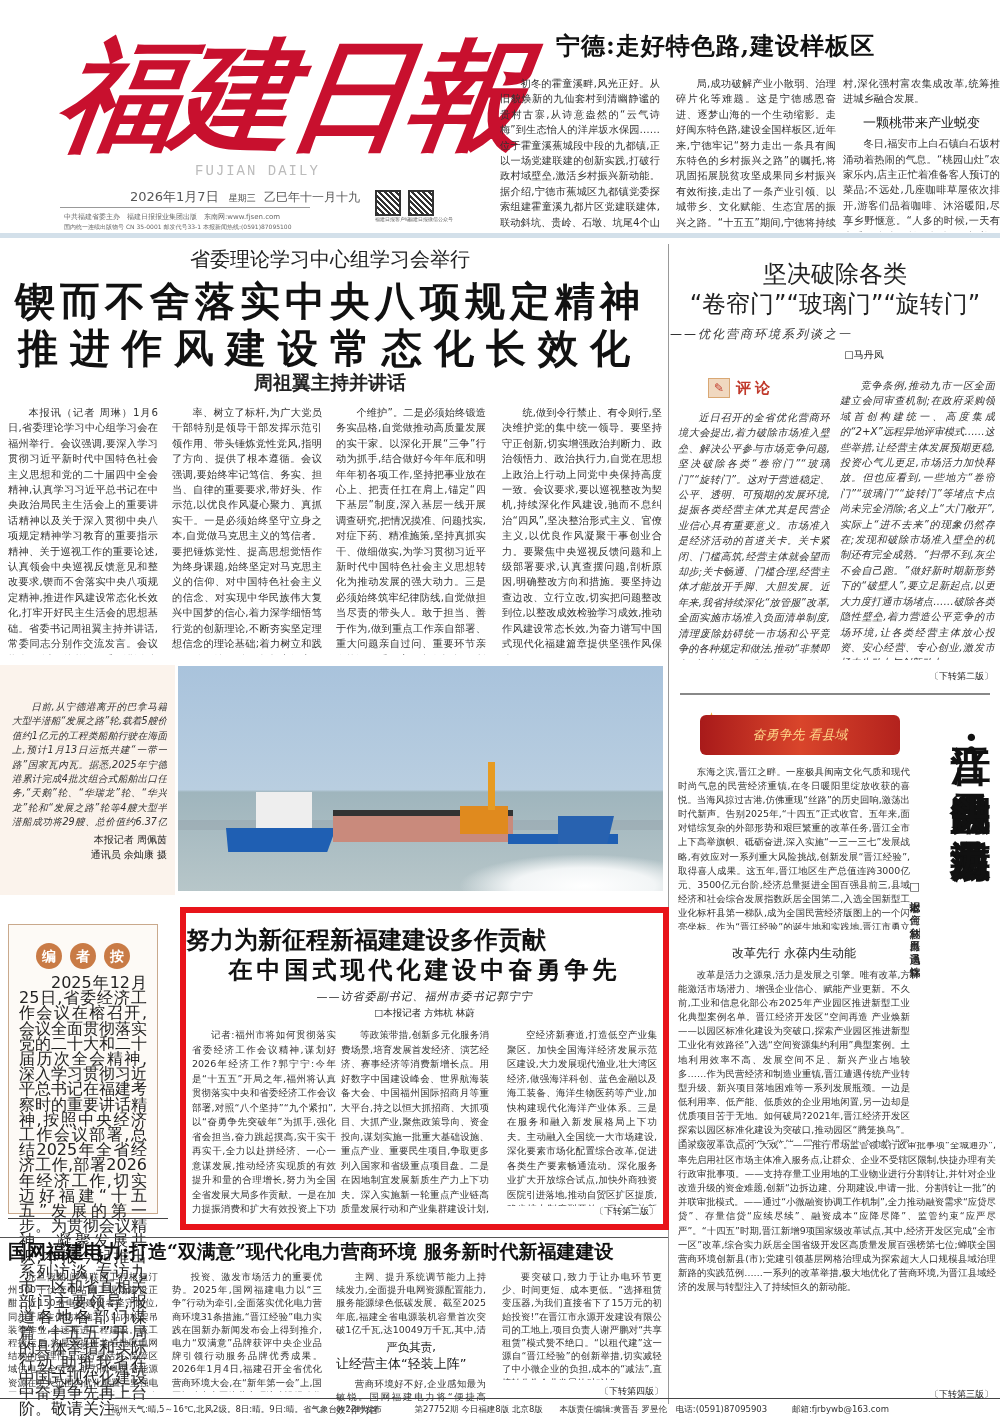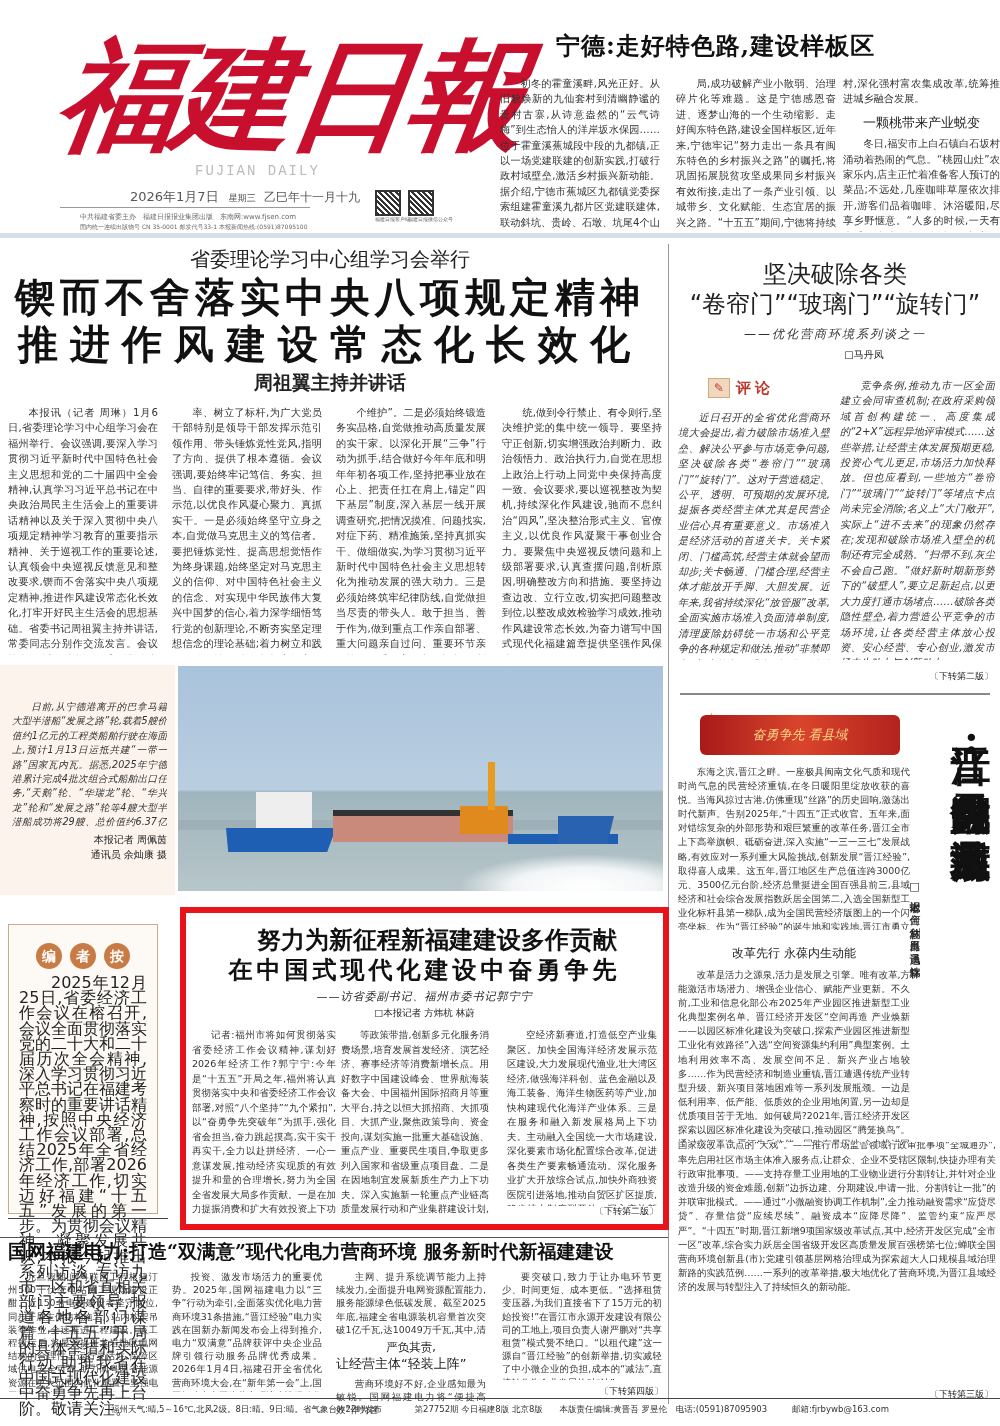--- a/index.html
+++ b/index.html
@@ -5,28 +5,28 @@
 *{box-sizing:border-box;margin:0;padding:0}
 body{width:1000px;height:1426px;background:#fff;font-family:"DejaVu Sans",sans-serif;color:#222;position:relative;overflow:hidden}
 .abs{position:absolute}
 .col{font-size:10.2px;line-height:15.4px;text-align:justify;color:#333;overflow:hidden;font-family:"DejaVu Sans",sans-serif}
 .col p{text-indent:2em}
 .serifh{font-family:"DejaVu Serif",serif}
 .masthead-logo{left:60px;top:20px;font-family:"DejaVu Serif",serif;font-size:120px;color:#c8102e;font-weight:bold;letter-spacing:-4px;line-height:150px;font-style:italic;transform:skewX(-8deg)}
 .fj-en{left:195px;top:163px;font-family:Liberation Mono, monospace;font-size:14px;color:#bbb;letter-spacing:2px}
 .dateline{left:130px;top:188px;font-size:13px;color:#555}
 .hdr-sep{left:60px;top:207px;width:250px;height:1px;background:#999}
-.pubinfo{left:80px;top:212px;font-size:7px;color:#666;line-height:10px;white-space:nowrap}
+.pubinfo{left:64px;top:212px;font-size:7px;color:#666;line-height:10px;white-space:nowrap}
 .qr{width:26px;height:26px;background:repeating-linear-gradient(45deg,#333 0 2px,#fff 2px 4px),#333;border:2px solid #333}
 .qrlabel{font-size:5px;color:#666;white-space:nowrap}
 .lightband{left:0;top:233px;width:1000px;height:5px;background:#d3e0ea}
 .h-ningde{left:556px;top:30px;font-size:24px;font-weight:bold;font-family:"DejaVu Serif",serif;color:#111;letter-spacing:1px}
 .subh{font-size:13px;font-family:"DejaVu Sans",sans-serif;text-align:center;color:#222}
 .redbox{left:180px;top:907px;width:489px;height:323px;border:6px solid #e8141a}
-.bigh{font-weight:bold;color:#111;letter-spacing:5px;font-family:Liberation Mono, monospace}
+.bigh{font-weight:bold;color:#111;letter-spacing:5px;font-family:Liberation Sans, sans-serif}
 .vline{width:1px;background:#999}
 .hline{height:1px;background:#999}
 .editorbox{left:8px;top:924px;width:150px;height:290px;border:1px solid #c9a98c;background:#fdfaf6}
 .edcircle{display:inline-block;width:26px;height:26px;border-radius:50%;background:#c97b46;color:#fff;font-size:14px;line-height:26px;text-align:center;margin:0 4px;font-weight:bold}
 .photo{left:178px;top:666px;width:485px;height:225px;background:linear-gradient(#a9c3dc 0%,#b9cee0 55%,#9fb5bd 56%,#b7c6c9 100%);overflow:hidden}
 .vert{writing-mode:vertical-rl;text-orientation:upright}
 .banner{left:700px;top:715px;width:200px;height:40px;border-radius:6px;background:linear-gradient(90deg,#a81a1a,#d9452b,#b3221d);color:#ffd789;font-size:13px;line-height:40px;text-align:center;font-style:italic}
 .star{left:698px;top:706px;color:#f2b036;font-size:30px}
 .footer{left:0;top:1404px;width:1000px;font-size:8.5px;color:#333;text-align:center;white-space:nowrap}
 .pinkpanel{left:0;top:665px;width:175px;height:230px;background:#fbf3ec}
@@ -84,21 +84,21 @@
     <p>个维护”。二是必须始终锻造务实品格,自觉做推动高质量发展的实干家。以深化开展“三争”行动为抓手,结合做好今年年底和明年年初各项工作,坚持把事业放在心上、把责任扛在肩上,锚定“四下基层”制度,深入基层一线开展调查研究,把情况摸准、问题找实,对症下药、精准施策,坚持真抓实干、做细做实,为学习贯彻习近平新时代中国特色社会主义思想转化为推动发展的强大动力。三是必须始终筑牢纪律防线,自觉做担当尽责的带头人。敢于担当、善于作为,做到重点工作亲自部署、重大问题亲自过问、重要环节亲自协调、重要案件亲自督办,不断增强责任意识,担当作为、攻坚克难的决心和勇气。四是必须始终恪守廉洁底线,自觉做清正廉洁的表率。要严于律己、严负其责、严管所辖,以身作则带头落实中央八项规定精神。</p>
   </div>
 <div class="abs col" style="left:502px;top:405px;width:160px;height:250px">
     <p>统,做到令行禁止、有令则行,坚决维护党的集中统一领导。要坚持守正创新,切实增强政治判断力、政治领悟力、政治执行力,自觉在思想上政治上行动上同党中央保持高度一致。会议要求,要以巡视整改为契机,持续深化作风建设,驰而不息纠治“四风”,坚决整治形式主义、官僚主义,以优良作风凝聚干事创业合力。要聚焦中央巡视反馈问题和上级部署要求,认真查摆问题,剖析原因,明确整改方向和措施。要坚持边查边改、立行立改,切实把问题整改到位,以整改成效检验学习成效,推动作风建设常态长效,为奋力谱写中国式现代化福建篇章提供坚强作风保障。</p>
   </div>
 
 <div class="abs vline" style="left:668px;top:244px;height:1160px"></div>
 
 <div class="abs" style="left:670px;top:258px;width:330px;text-align:center;font-size:24px;color:#222">坚决破除各类</div>
 <div class="abs" style="left:670px;top:288px;width:330px;text-align:center;font-size:24px;color:#222">“卷帘门”“玻璃门”“旋转门”</div>
-<div class="abs" style="left:670px;top:326px;width:330px;text-align:center;font-size:12px;font-style:italic;color:#333;letter-spacing:2px">——优化营商环境系列谈之一</div>
+<div class="abs" style="left:670px;top:326px;width:330px;font-size:12px;font-style:italic;color:#333;letter-spacing:2px">——优化营商环境系列谈之一</div>
 <div class="abs" style="left:670px;top:348px;width:388px;text-align:center;font-size:10px">□马丹凤</div>
 <div class="abs" style="left:708px;top:378px;display:flex;align-items:center">
   <span style="display:inline-block;width:22px;height:20px;background:#f0d8c0;border:1px solid #d9a874;color:#c0392b;font-size:12px;text-align:center;line-height:18px">✎</span>
   <span style="font-size:15px;font-weight:bold;color:#c0392b;margin-left:6px;letter-spacing:4px">评论</span>
 </div>
 <div class="abs col" style="left:678px;top:410px;width:152px;height:250px;font-style:italic">
     <p>近日召开的全省优化营商环境大会提出,着力破除市场准入壁垒、解决公平参与市场竞争问题,坚决破除各类“卷帘门”“玻璃门”“旋转门”。这对于营造稳定、公平、透明、可预期的发展环境,提振各类经营主体尤其是民营企业信心具有重要意义。市场准入是经济活动的首道关卡。关卡紧闭、门槛高筑,经营主体就会望而却步;关卡畅通、门槛合理,经营主体才能放开手脚、大胆发展。近年来,我省持续深化“放管服”改革,全面实施市场准入负面清单制度,清理废除妨碍统一市场和公平竞争的各种规定和做法,推动“非禁即入”普遍落实。系统”,福建累计破除市场准入壁垒超100个;在全国率先出台地方性促进公平</p>
   </div>
 <div class="abs col" style="left:840px;top:378px;width:155px;height:282px;font-style:italic">
   <p>竞争条例,推动九市一区全面建立会同审查机制;在政府采购领域首创构建统一、高度集成的“2+X”远程异地评审模式……这些举措,让经营主体发展预期更稳,投资心气儿更足,市场活力加快释放。但也应看到,一些地方“卷帘门”“玻璃门”“旋转门”等堵点卡点尚未完全消除;名义上“大门敞开”,实际上“进不去来”的现象仍然存在;发现和破除市场准入壁垒的机制还有完全成熟。“扫帚不到,灰尘不会自己跑。”做好新时期新形势下的“破壁人”,要立足新起点,以更大力度打通市场堵点……破除各类隐性壁垒,着力营造公平竞争的市场环境,让各类经营主体放心投资、安心经营、专心创业,激发市场内生动力与创新动力。</p>
@@ -130,21 +130,21 @@
   <div style="text-align:center;margin-top:18px">
     <span class="edcircle">编</span><span class="edcircle">者</span><span class="edcircle">按</span>
   </div>
   <div class="col" style="padding:6px 10px;font-size:16px;line-height:15.2px;color:#222">
       <p>2025年12月25日,省委经济工作会议在榕召开,会议全面贯彻落实党的二十大和二十届历次全会精神,深入学习贯彻习近平总书记在福建考察时的重要讲话精神,按照中央经济工作会议部署,总结2025年全省经济工作,部署2026年经济工作,切实迈好福建“十五五”发展的第一步。为贯彻会议精神、凝聚发展共识,本报今起推出系列访谈,专访九市一区和省直相关部门主要领导,报道各地各部门谋篇“十五五”开局的具体举措和实际行动,助推我省在中国式现代化建设中奋勇争先再上台阶。敬请关注。</p>
     </div>
 </div>
 <div class="abs hline" style="left:8px;top:1218px;width:160px;background:#444"></div>
 
 <div class="abs redbox"></div>
-<div class="abs" style="left:186px;top:925px;width:431px;text-align:right;font-family:'DejaVu Serif',serif;font-weight:bold;font-size:24px;line-height:30px;color:#111">努力为新征程新福建建设多作贡献</div>
+<div class="abs" style="left:186px;top:925px;width:431px;text-align:left;font-family:'DejaVu Serif',serif;font-weight:bold;font-size:24px;line-height:30px;color:#111">努力为新征程新福建建设多作贡献</div>
 <div class="abs" style="left:186px;top:955px;width:477px;text-align:center;font-family:'DejaVu Serif',serif;font-weight:bold;font-size:24px;line-height:30px;color:#111;letter-spacing:4px">在中国式现代化建设中奋勇争先</div>
 <div class="abs" style="left:186px;top:989px;width:477px;text-align:center;font-size:11px;font-style:italic;letter-spacing:1px">——访省委副书记、福州市委书记郭宁宁</div>
 <div class="abs" style="left:186px;top:1007px;width:477px;text-align:center;font-size:9.5px">□本报记者 方炜杭 林蔚</div>
 <div class="abs col" style="left:192px;top:1028px;width:144px;height:190px;font-size:9.5px;line-height:14.5px">
     <p>记者:福州市将如何贯彻落实省委经济工作会议精神,谋划好2026年经济工作?郭宁宁:今年是“十五五”开局之年,福州将认真贯彻落实中央和省委经济工作会议部署,对照“八个坚持”“九个紧扣”,以“奋勇争先突破年”为抓手,强化省会担当,奋力跳起摸高,实干实干再实干,全力以赴拼经济、一心一意谋发展,推动经济实现质的有效提升和量的合理增长,努力为全国全省发展大局多作贡献。一是在加力提振消费和扩大有效投资上下功夫。深入实施提振消费专项行动,联动用好消费新业态新模式新场景试点、240小时过境免签、市内免税店</p>
   </div>
 <div class="abs col" style="left:341px;top:1028px;width:148px;height:190px;font-size:9.5px;line-height:14.5px">
     <p>等政策带措,创新多元化服务消费场景,培育发展首发经济、演艺经济、赛事经济等消费新增长点。用好数字中国建设峰会、世界航海装备大会、中国福州国际招商月等重大平台,持之以恒大抓招商、大抓项目、大抓产业,聚焦政策导向、资金投向,谋划实施一批重大基础设施、重点产业、重要民生项目,争取更多列入国家和省级重点项目盘。二是在因地制宜发展新质生产力上下功夫。深入实施新一轮重点产业链高质量发展行动和产业集群建设计划,培育一批省级及以上中小企业特色产业集群。实施工业互联网创新发展工程、中小企业数字化赋能专项行动,发展壮大数字经济核心产业。加速布局低</p>
   </div>
 <div class="abs col" style="left:507px;top:1028px;width:150px;height:178px;font-size:9.5px;line-height:14.5px">

